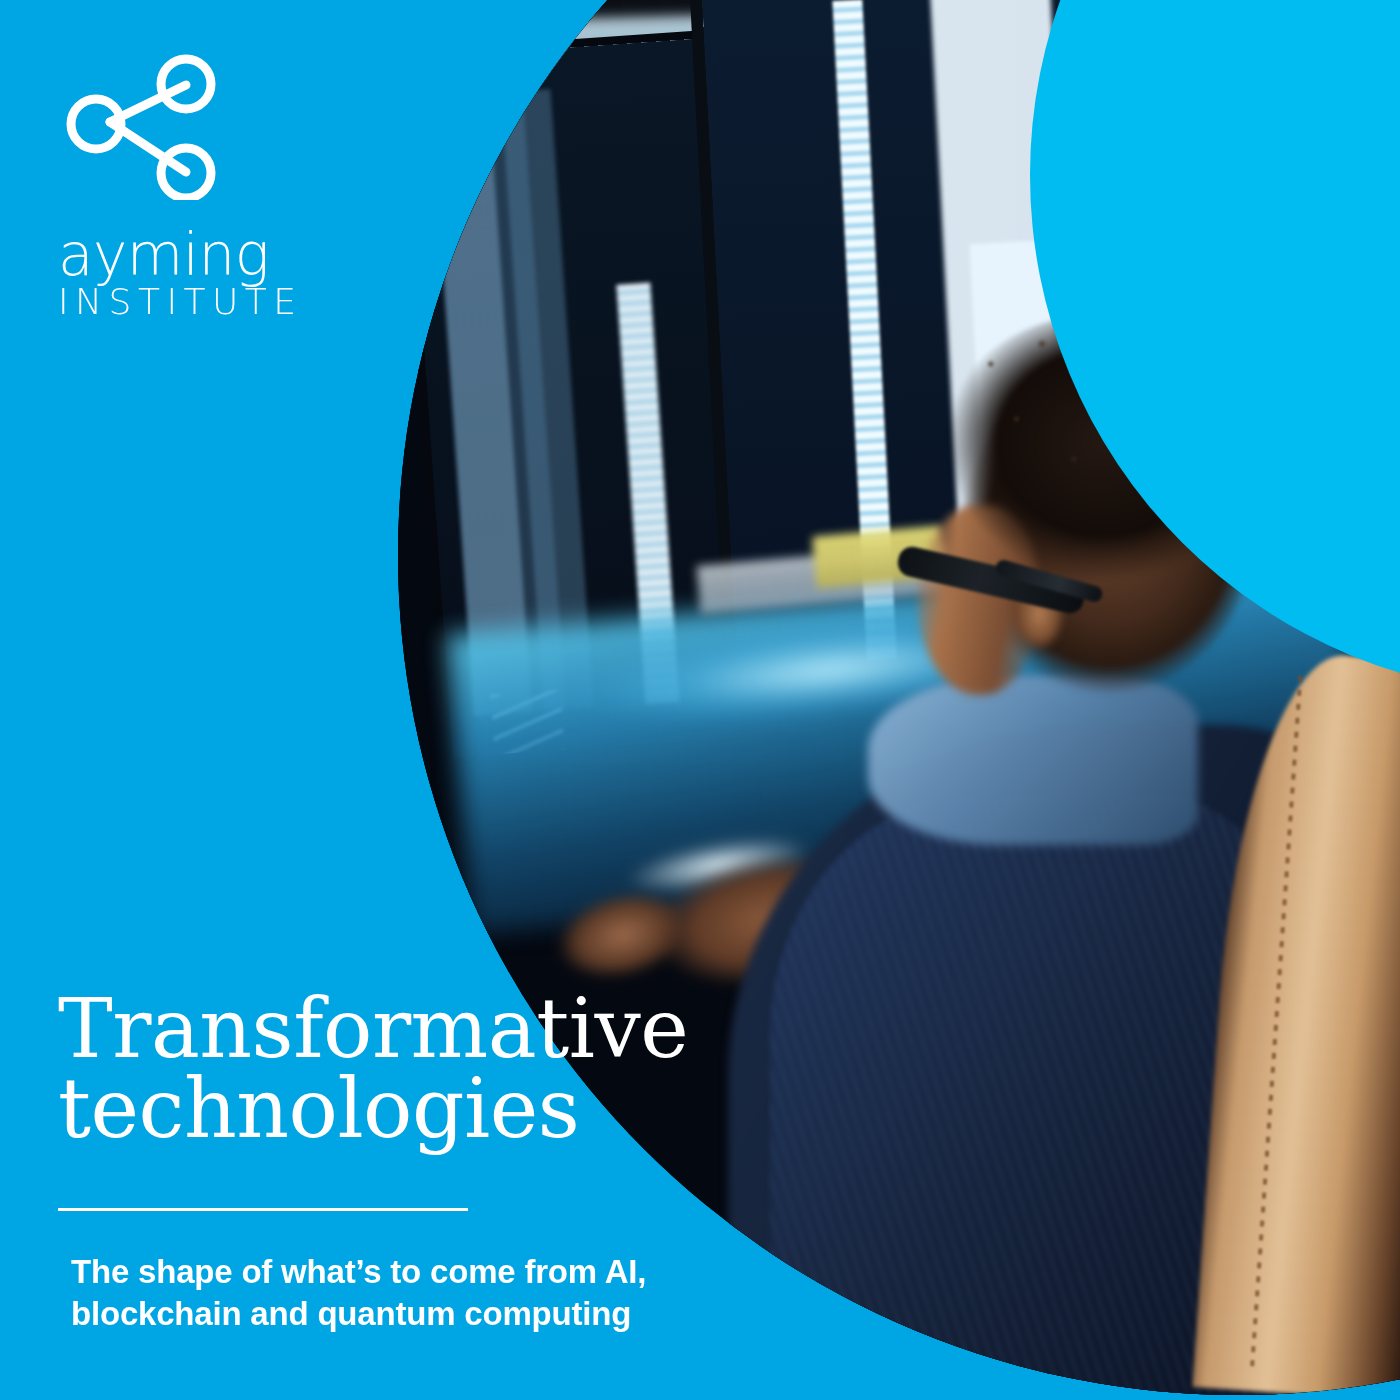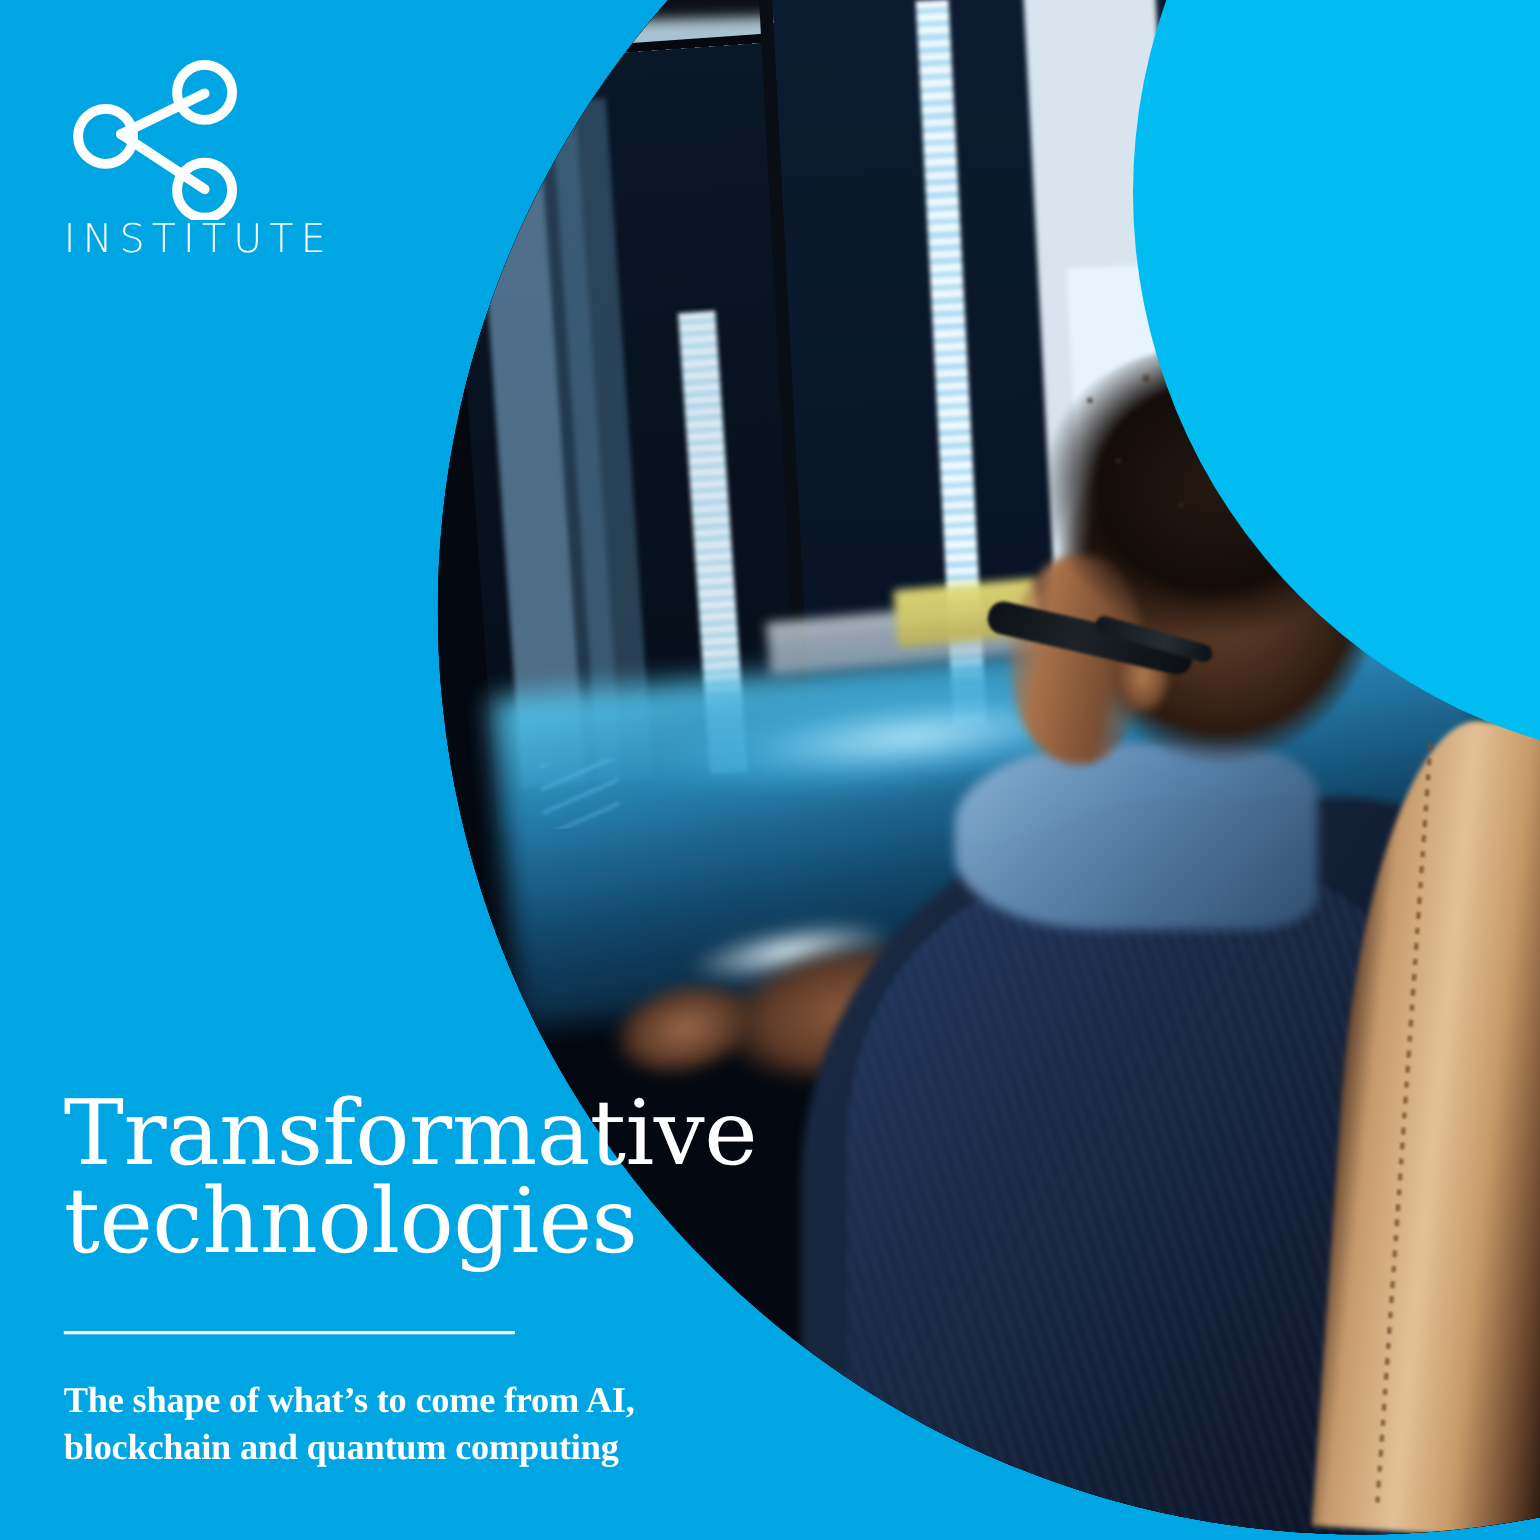--- a/index.html
+++ b/index.html
@@ -429,21 +429,21 @@
     font-family: "DejaVu Sans", sans-serif;
     font-weight: 300;
     font-size: 36px;
     letter-spacing: 6.5px;
     line-height: 1;
   }
 
   .headline-block {
     position: absolute;
     left: 58px;
-    bottom: 63px;
+    bottom: 52px;
     width: 680px;
     z-index: 5;
   }
   .headline {
     color: #ffffff;
     font-family: "DejaVu Serif", "Liberation Serif", serif;
     font-weight: 400;
     font-size: 82px;
     line-height: 0.98;
     letter-spacing: -0.5px;
@@ -452,26 +452,26 @@
   }
   .rule {
     width: 410px;
     height: 3px;
     background: #ffffff;
     margin: 58px 0 40px 0;
     border: 0;
   }
   .subhead {
     color: #ffffff;
-    font-family: Liberation Serif, serif;
+    font-family: Liberation Sans, sans-serif;
     font-weight: 700;
     font-size: 33px;
     line-height: 1.28;
     letter-spacing: -0.2px;
-    margin: 0;
+    margin: 13px;
     white-space: pre-line;
   }
 </style>
 </head>
 <body>
 
 <div id="cover">
 
   <div class="photo-circle">
     <div class="photo-inner">
@@ -525,20 +525,21 @@
   <div class="cyan-circle"></div>
 
   <div class="brand">
     <svg class="share-icon" width="160" height="160" viewBox="0 0 160 160">
       <line x1="52" y1="82" x2="128" y2="45" stroke="#ffffff" stroke-width="9" stroke-linecap="round"></line>
       <line x1="52" y1="82" x2="128" y2="132" stroke="#ffffff" stroke-width="9" stroke-linecap="round"></line>
       <circle cx="38" cy="84" r="25" fill="none" stroke="#ffffff" stroke-width="9"></circle>
       <circle cx="128" cy="44" r="25" fill="none" stroke="#ffffff" stroke-width="9"></circle>
       <circle cx="128" cy="133" r="25" fill="none" stroke="#ffffff" stroke-width="9"></circle>
     </svg>
+    <div class="brand-name">ayming</div>
     <div class="brand-sub">INSTITUTE</div>
   </div>
 
   <div class="headline-block">
     <h1 class="headline">Transformative
 technologies</h1>
     <div class="rule"></div>
     <p class="subhead">The shape of what’s to come from AI,
 blockchain and quantum computing</p>
   </div>

